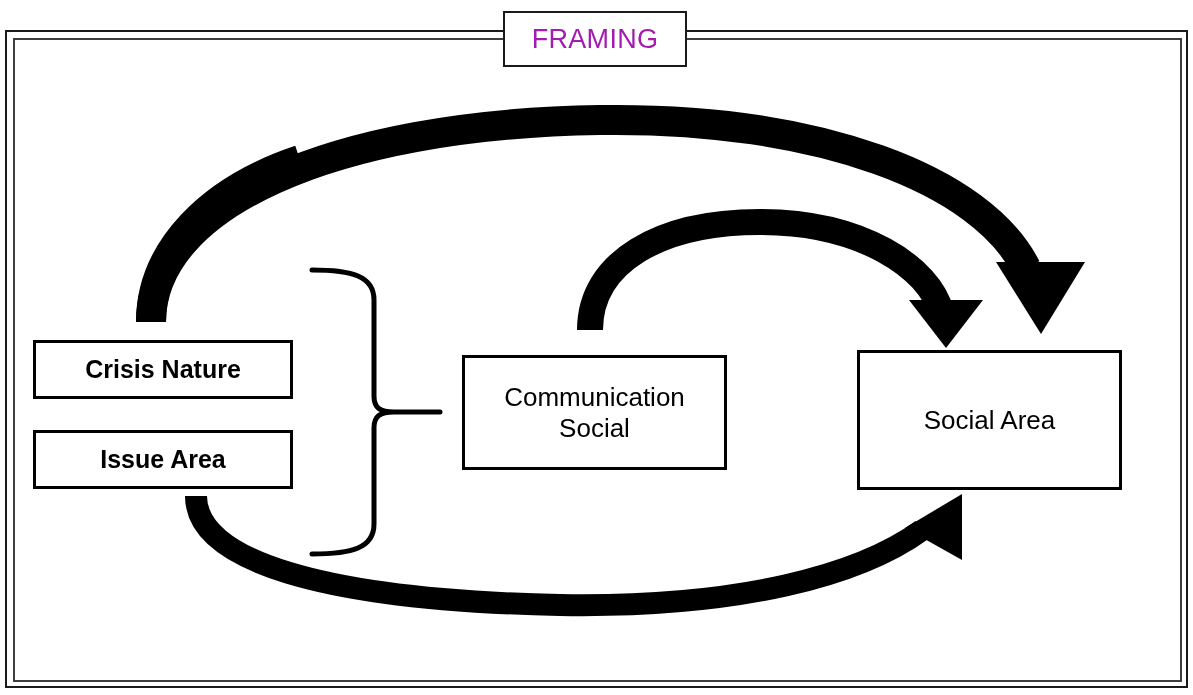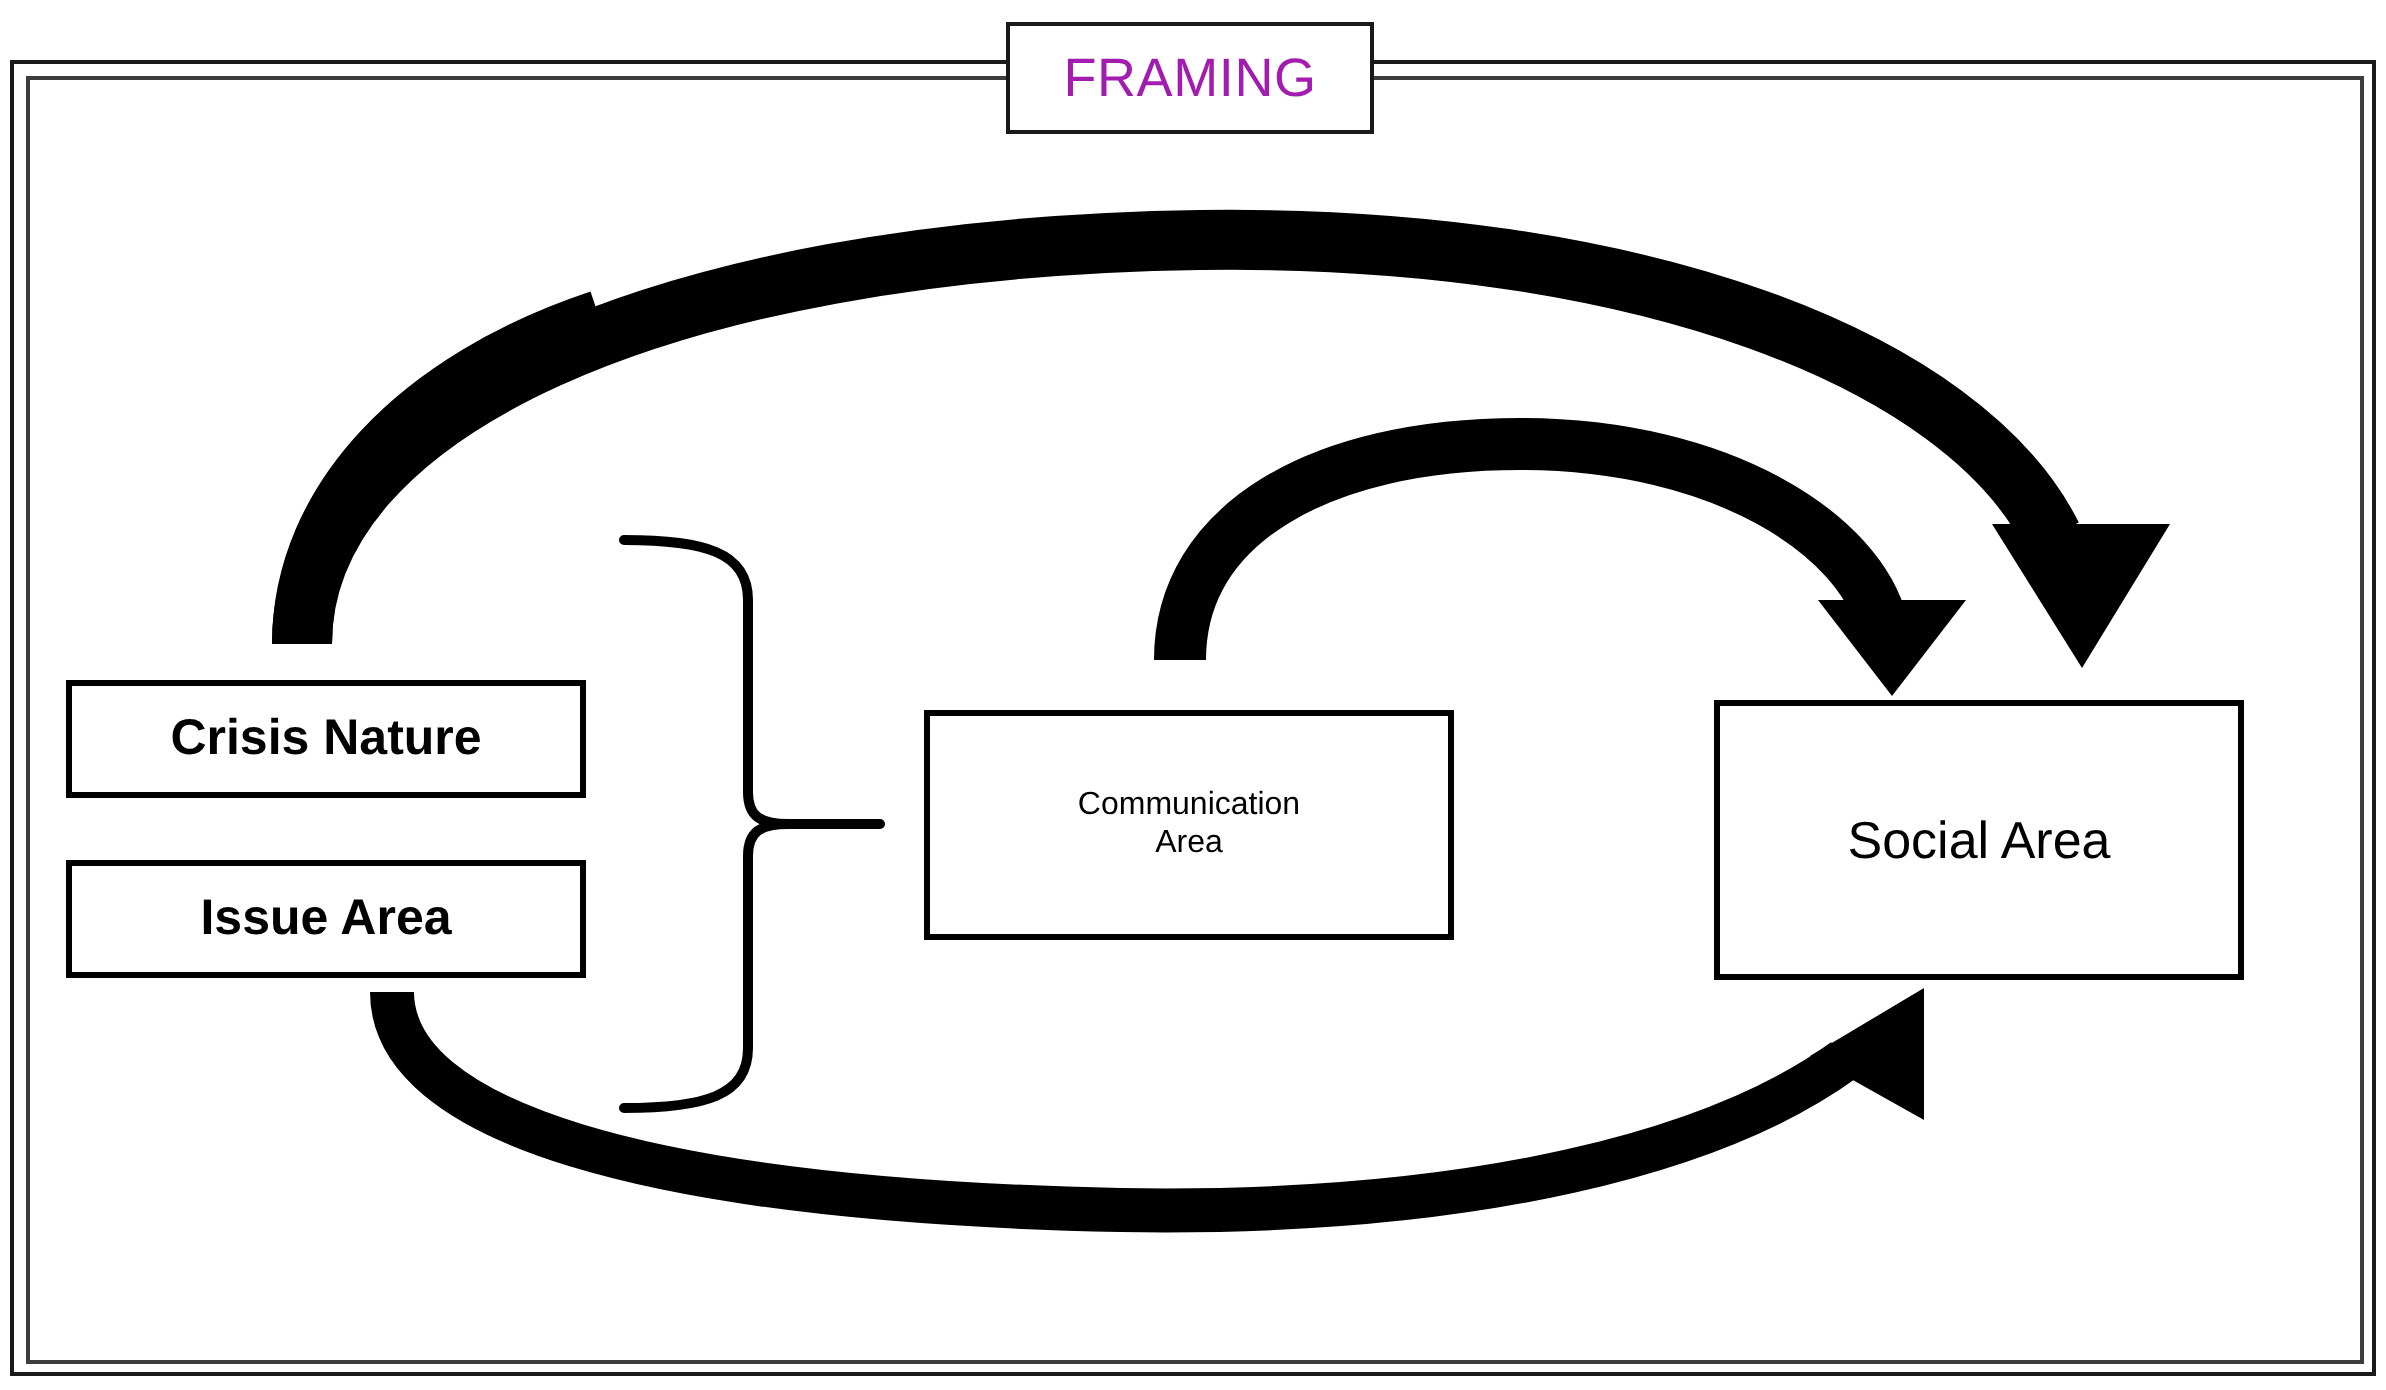--- a/index.html
+++ b/index.html
@@ -99,21 +99,21 @@
   #node-crisis-nature .node-label { font-size: 25px; font-weight: 700; }
 
   #node-issue-area {
     left: 33px; top: 430px; width: 260px; height: 59px;
   }
   #node-issue-area .node-label { font-size: 25px; font-weight: 700; }
 
   #node-communication-style {
     left: 462px; top: 355px; width: 265px; height: 115px;
   }
-  #node-communication-style .node-label { font-size: 16px; font-weight: 400; }
+  #node-communication-style .node-label { font-size: 26px; font-weight: 400; }
 
   #node-social-role {
     left: 857px; top: 350px; width: 265px; height: 140px;
   }
   #node-social-role .node-label { font-size: 26px; font-weight: 400; }
 </style>
 </head>
 <body>
 
 <div id="canvas">
@@ -171,21 +171,21 @@
     <span class="node-label">Crisis Nature</span>
   </div>
 
   <div class="node" id="node-issue-area">
     <span class="node-label">Issue Area</span>
   </div>
 
   <div class="node" id="node-communication-style">
     <span class="node-label">
       <span>Communication</span><br>
-      <span>Area</span>
+      <span>Social</span>
     </span>
   </div>
 
   <div class="node" id="node-social-role">
     <span class="node-label">
       <span>Social Area</span><br>
     </span>
   </div>
 
 </div>

